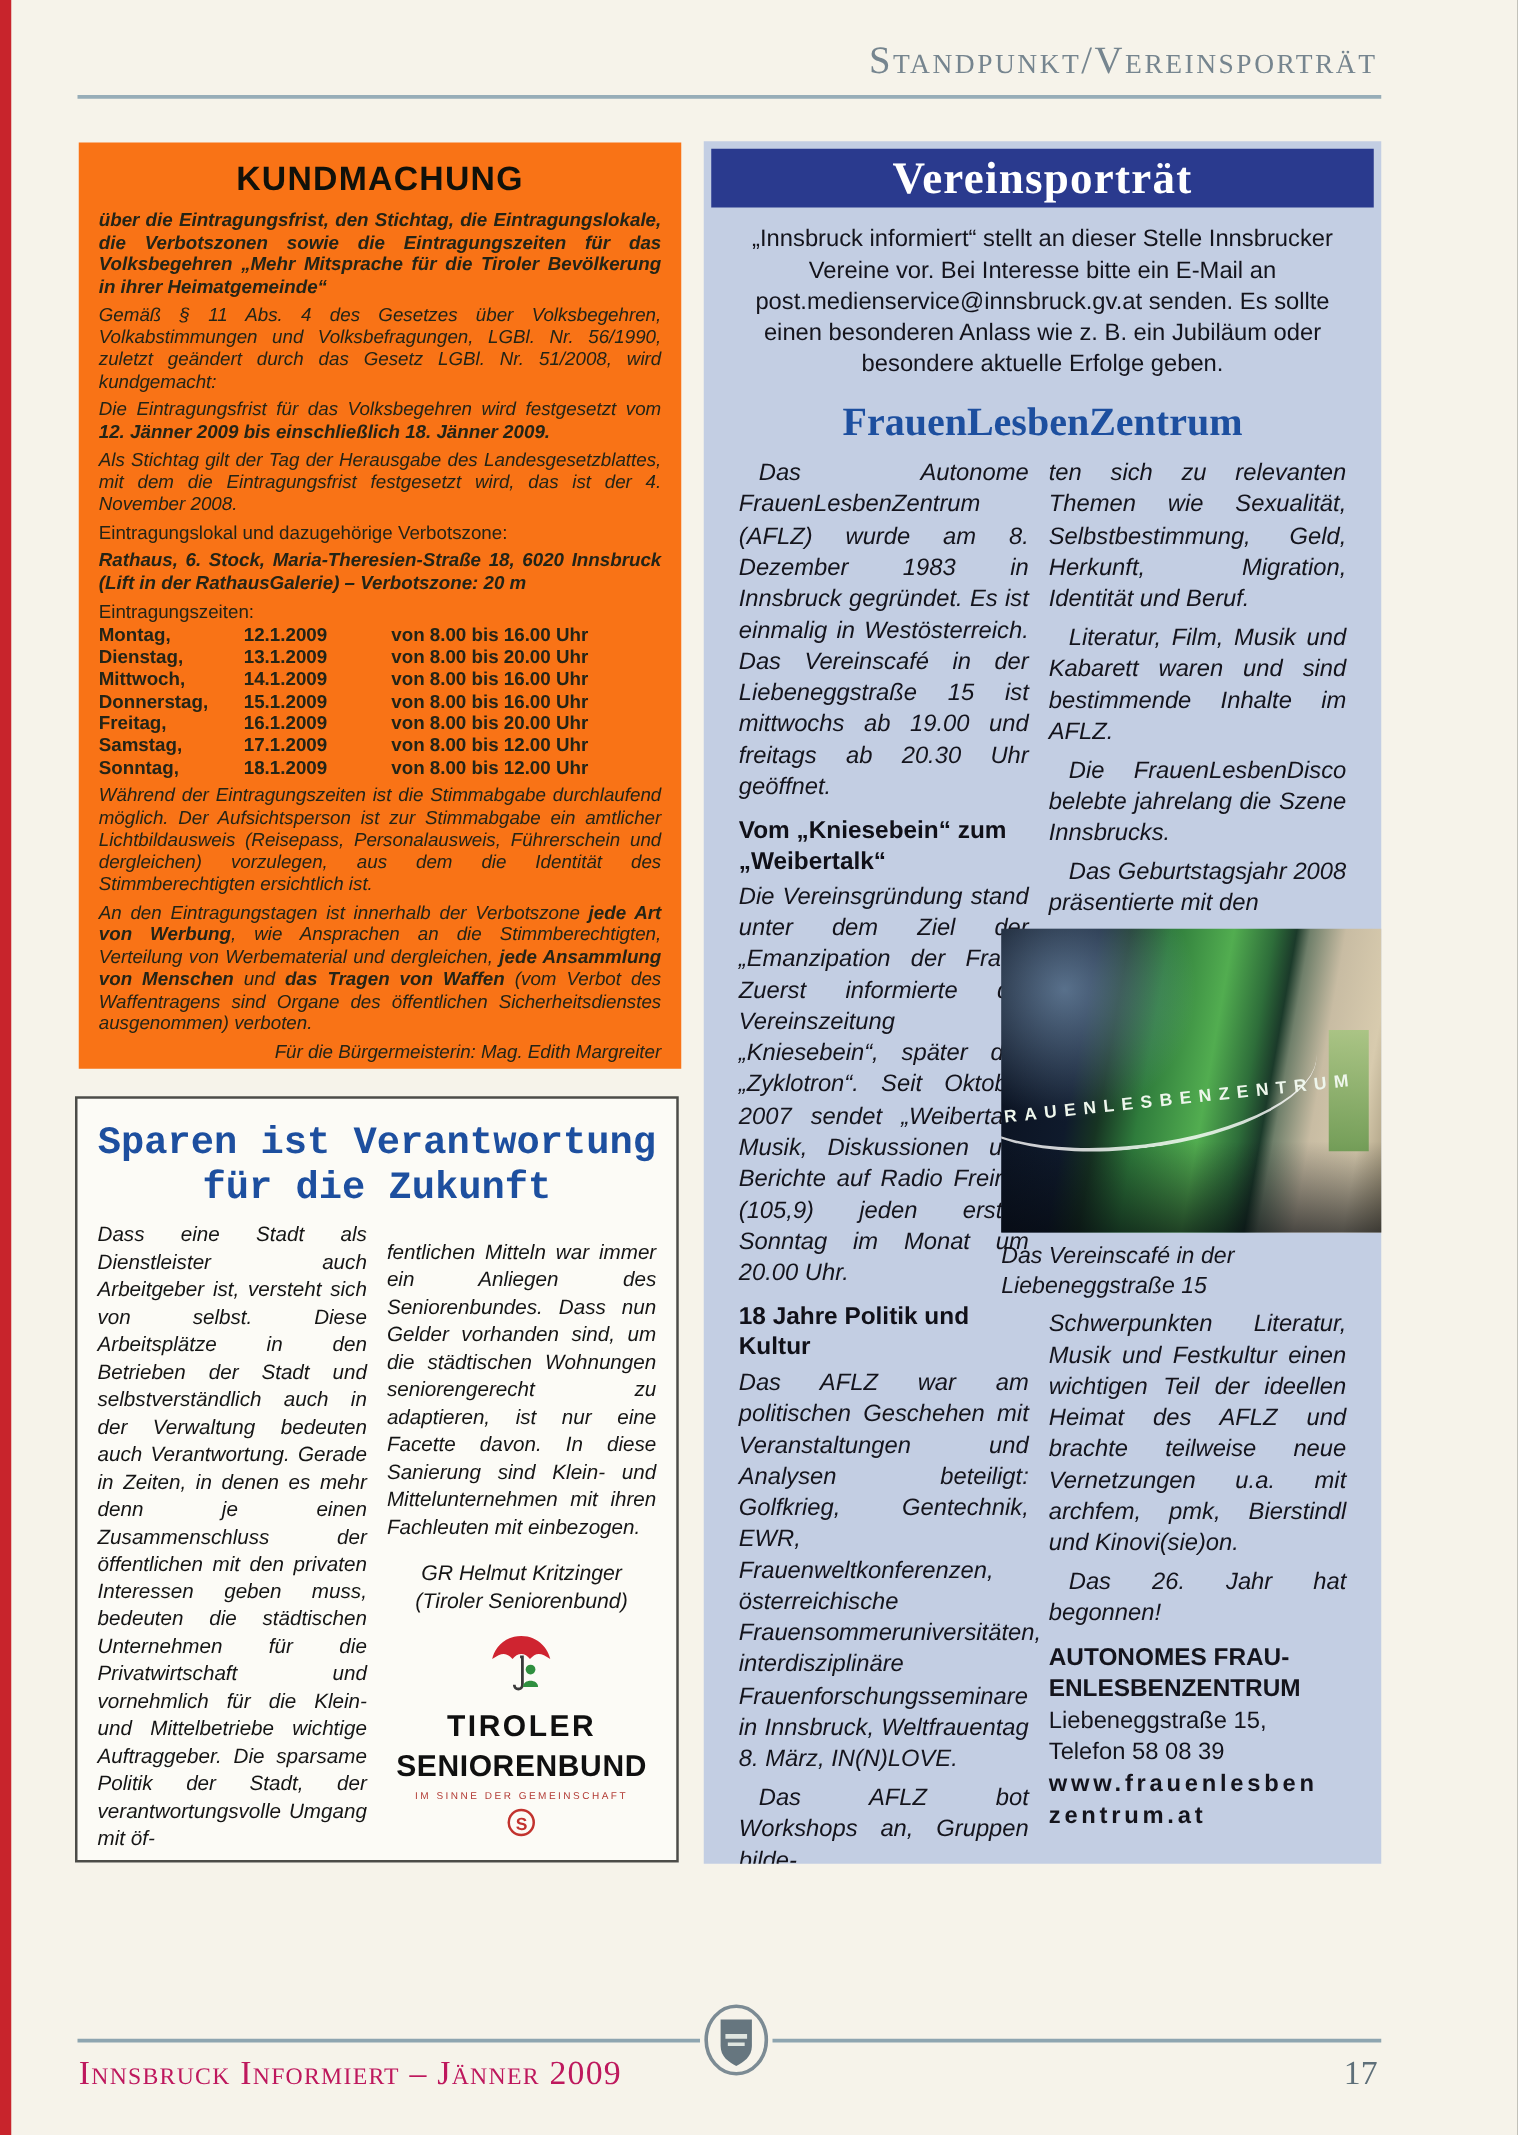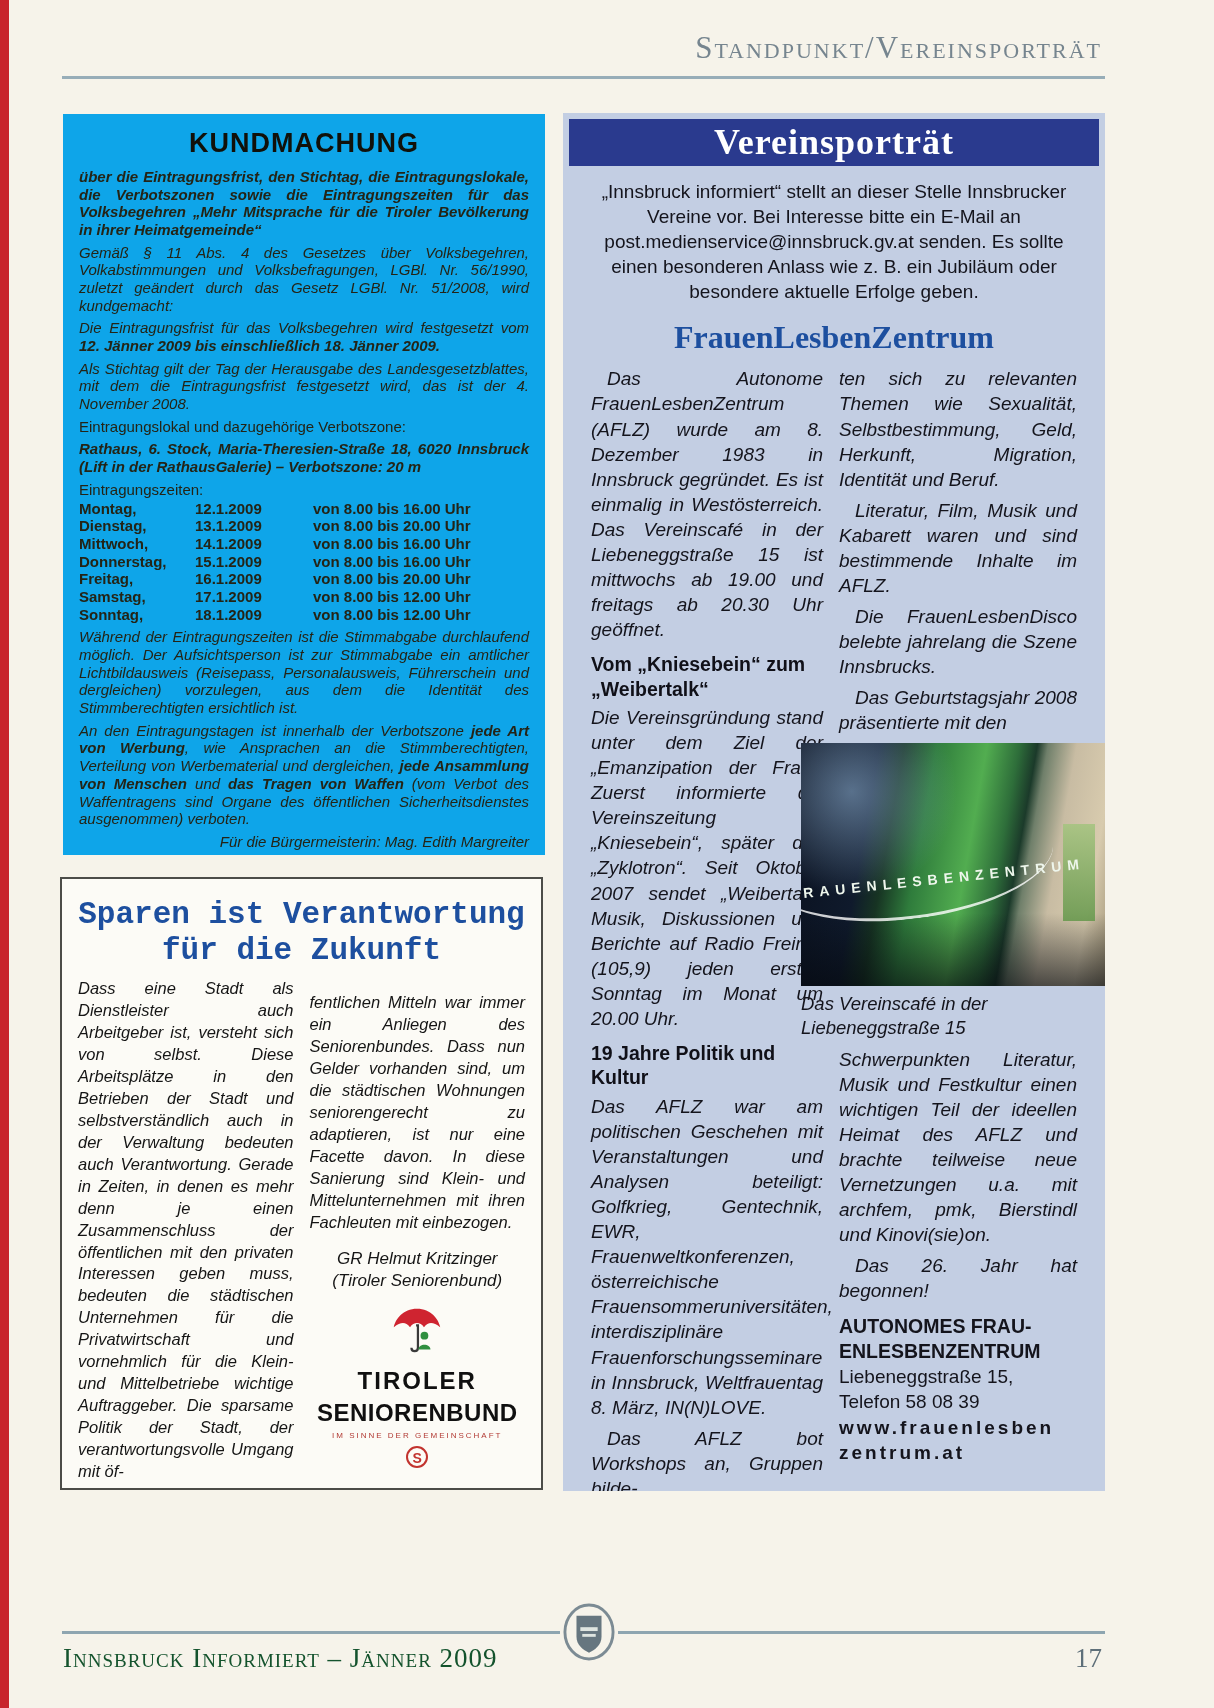--- a/index.html
+++ b/index.html
@@ -15,33 +15,33 @@
   .header-title {
     position:absolute; top:30px; right:112px;
     font-family:"Liberation Serif", serif; font-variant:small-caps;
     font-size:31px; letter-spacing:2px; color:#76858f; font-weight:500;
   }
   .header-rule { position:absolute; top:76px; left:62px; width:1043px; height:3px; background:#97adb8; }
   .footer-rule { position:absolute; top:1631px; left:62px; width:1043px; height:3px; background:#8ea5b0; }
   .footer-left {
     position:absolute; top:1643px; left:63px;
     font-family:"Liberation Serif", serif; font-variant:small-caps;
-    font-size:27px; letter-spacing:1px; color:#14532d;
+    font-size:27px; letter-spacing:1px; color:#be185d;
   }
   .footer-page {
     position:absolute; top:1643px; right:112px;
     font-family:"Liberation Serif", serif; font-size:27px; color:#5e6f79;
   }
   .crest { position:absolute; top:1600px; left:560px; width:58px; height:64px;
     background:#f6f3ea; display:flex; align-items:center; justify-content:center; }
 
   
   .kund {
     position:absolute; left:63px; top:114px; width:482px; height:741px;
-    background:#0ea5e9; padding:12px 16px 8px; overflow:hidden; color:#242416;
+    background:#f97316; padding:12px 16px 8px; overflow:hidden; color:#242416;
     font-size:15px; line-height:1.18;
   }
   .kund h2 { margin:2px 0 8px; text-align:center; font-size:27px; letter-spacing:1px; color:#11110a; }
   .kund p { margin:0 0 5px; }
   .just { text-align:justify;font-style:italic; }
   .bold { font-weight:bold; }
   .kund .sig { font-style:italic; text-align:right; margin-top:2px; }
   .zeiten { margin:0 0 5px; }
   .zrow { display:grid; grid-template-columns:116px 118px 1fr; font-weight:bold; }
 
@@ -178,21 +178,21 @@
   <section class="panel">
     <div class="banner">Vereinsporträt</div>
     <p class="intro">„Innsbruck informiert“ stellt an dieser Stelle Innsbrucker Vereine vor. Bei Interesse bitte ein E-Mail an post.medienservice@innsbruck.gv.at senden. Es sollte einen besonderen Anlass wie z. B. ein Jubiläum oder besondere aktuelle Erfolge geben.</p>
     <h1 class="article-title">FrauenLesbenZentrum</h1>
 
     <div class="cols">
       <div class="colL">
         <p class="indent just">Das Autonome FrauenLesbenZentrum (AFLZ) wurde am 8. Dezember 1983 in Innsbruck gegründet. Es ist einmalig in Westösterreich. Das Vereinscafé in der Liebeneggstraße 15 ist mittwochs ab 19.00 und freitags ab 20.30 Uhr geöffnet.</p>
         <h3>Vom „Kniesebein“ zum „Weibertalk“</h3>
         <p class="just">Die Vereinsgründung stand unter dem Ziel der „Emanzipation der Frau“. Zuerst informierte die Vereinszeitung „Kniesebein“, später das „Zyklotron“. Seit Oktober 2007 sendet „Weibertalk“ Musik, Diskussionen und Berichte auf Radio Freirad (105,9) jeden ersten Sonntag im Monat um 20.00 Uhr.</p>
-        <h3>19 Jahre Politik und Kultur</h3>
+        <h3>18 Jahre Politik und Kultur</h3>
         <p class="just">Das AFLZ war am politischen Geschehen mit Veranstaltungen und Analysen beteiligt: Golfkrieg, Gentechnik, EWR, Frauenweltkonferenzen, österreichische Frauensommeruniversitäten, interdisziplinäre Frauenforschungsseminare in Innsbruck, Weltfrauentag 8. März, IN(N)LOVE.</p>
         <p class="indent just">Das AFLZ bot Workshops an, Gruppen bilde-</p>
       </div>
 
       <div class="colR">
         <p class="just">ten sich zu relevanten Themen wie Sexualität, Selbstbestimmung, Geld, Herkunft, Migration, Identität und Beruf.</p>
         <p class="indent just">Literatur, Film, Musik und Kabarett waren und sind bestimmende Inhalte im AFLZ.</p>
         <p class="indent just">Die FrauenLesbenDisco belebte jahrelang die Szene Innsbrucks.</p>
         <p class="indent just">Das Geburtstagsjahr 2008 präsentierte mit den</p>
 

